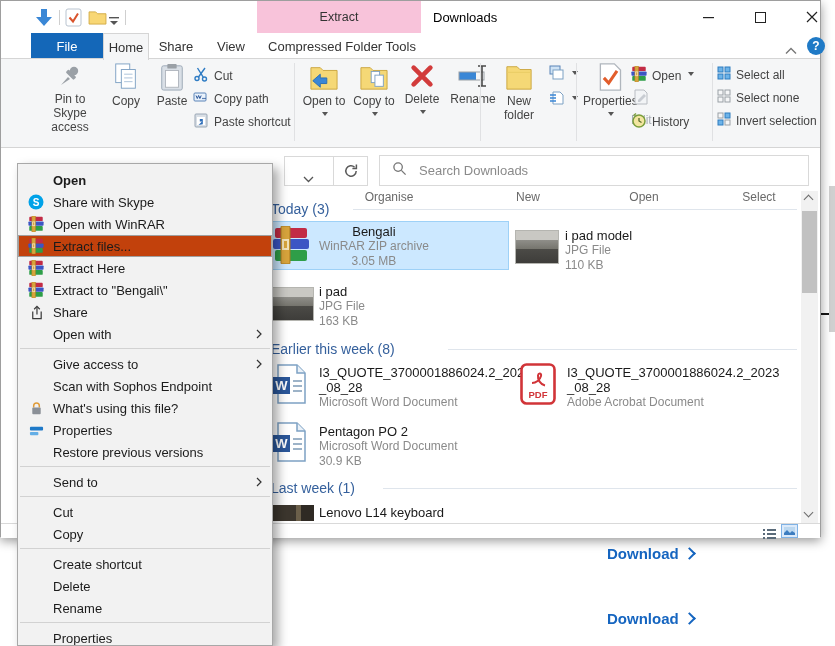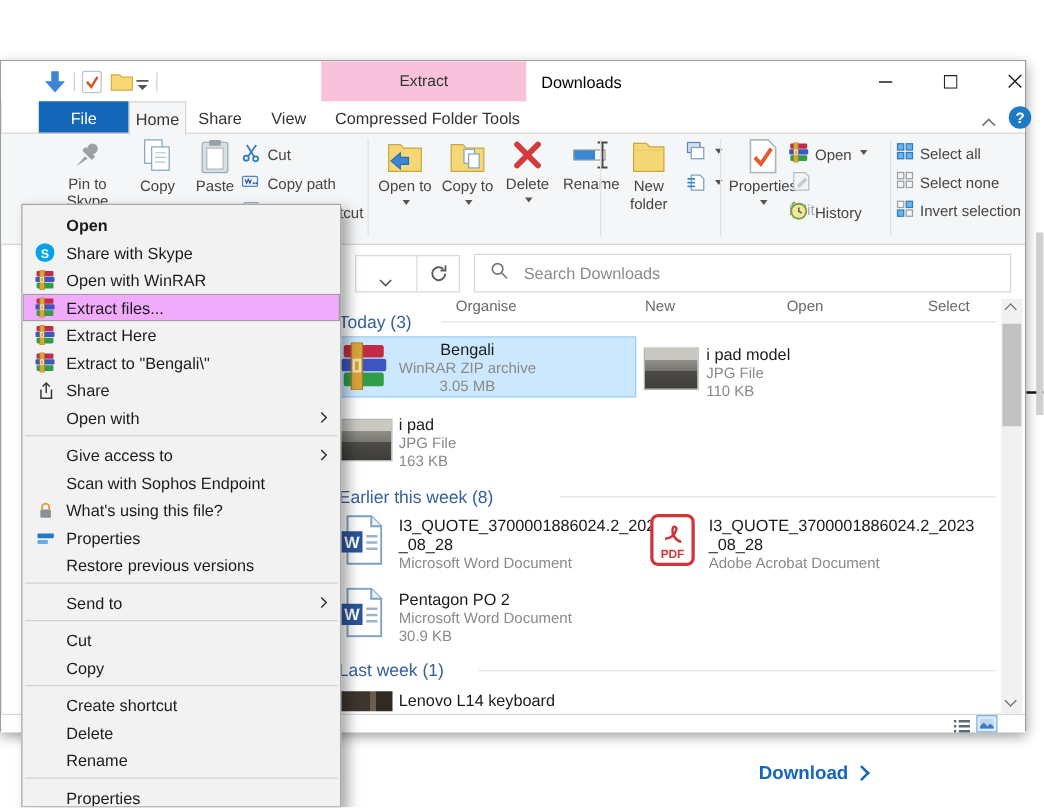--- a/index.html
+++ b/index.html
@@ -2,21 +2,21 @@
 <html><head>
 <meta charset="utf-8">
 <style>
   html,body{margin:0;padding:0;background:#fff;font-family:"Liberation Sans",sans-serif;}
   #stage{position:relative;width:835px;height:646px;background:#fff;overflow:hidden;}
   .abs{position:absolute;}
   
   .dl-link{color:#1565c0;font-size:15px;font-weight:bold;display:flex;align-items:center;gap:6px;cursor:pointer;}
   .dl-chev{width:7px;height:7px;border-right:2px solid #1565c0;border-top:2px solid #1565c0;transform:rotate(45deg);display:inline-block;}
   
-  #explorer{left:0;top:0;width:821px;height:537px;background:#fff;border:1px solid #9e9e9e;box-shadow:0 4px 10px rgba(0,0,0,.4);box-sizing:border-box;margin-top:48px;}
+  #explorer{left:0;top:0;width:821px;height:537px;background:#fff;border:1px solid #9e9e9e;box-shadow:0 4px 10px rgba(0,0,0,.4);box-sizing:border-box;}
   .titlebar{left:0;top:0;width:819px;height:32px;background:#fff;}
   .qat-sep{width:1px;height:15px;background:#cfcfcf;top:9px;}
   .pinkhdr{background:#f8c3da;color:#333;font-size:12.5px;display:flex;align-items:center;justify-content:center;}
   .wbtn{top:0;width:44px;height:32px;display:flex;align-items:center;justify-content:center;cursor:pointer;}
   
   .tab{top:32px;height:26px;display:flex;align-items:center;justify-content:center;font-size:13px;color:#333;box-sizing:border-box;cursor:pointer;}
   .tab-file{background:#1467b8;color:#fff;}
   .tab-active{background:#f5f6f7;border:1px solid #d5d5d5;border-bottom:none;z-index:3;}
   .tabline{left:0;top:57px;width:819px;height:1px;background:#d5d5d5;z-index:2;}
   
@@ -45,21 +45,21 @@
   .sbar{background:#f1f1f1;}
   .sthumb{background:#c1c1c1;}
   .schev{width:8px;height:8px;border-right:1.6px solid #6b6b6b;border-top:1.6px solid #6b6b6b;display:inline-block;}
   
   .statusbar{left:0;top:522px;width:819px;height:14px;border-top:1px solid #d9d9d9;background:#fff;}
   
   #ctxmenu{left:17px;top:163px;width:256px;height:483px;background:#f2f2f2;border:1px solid #a8a8a8;box-shadow:5px 5px 10px rgba(0,0,0,.35);z-index:50;box-sizing:border-box;padding-top:5px;overflow:hidden;}
   .mi{height:22px;display:flex;align-items:center;padding-left:10px;font-size:13px;color:#1b1b1b;cursor:pointer;}
   .mi-ic{width:16px;height:16px;margin-right:9px;flex:none;display:flex;align-items:center;justify-content:center;}
   .mi-sub{margin-left:auto;margin-right:10px;display:flex;align-items:center;}
-  .mi-hover{background:#f0abfc;box-shadow:inset 0 0 0 1px #9f9f9f;}
+  .mi-hover{background:#c2410c;box-shadow:inset 0 0 0 1px #9f9f9f;}
   .msep{height:1px;background:#d2d2d2;margin:3px 2px 4px 2px;}
   .bold{font-weight:bold;}
 </style>
 </head>
 <body>
 
 <div id="stage">
 
   <div class="abs" style="left:0;top:0;width:835px;height:646px;background:#fff;">
     <div class="abs dl-link" style="left:607px;top:545px;">

